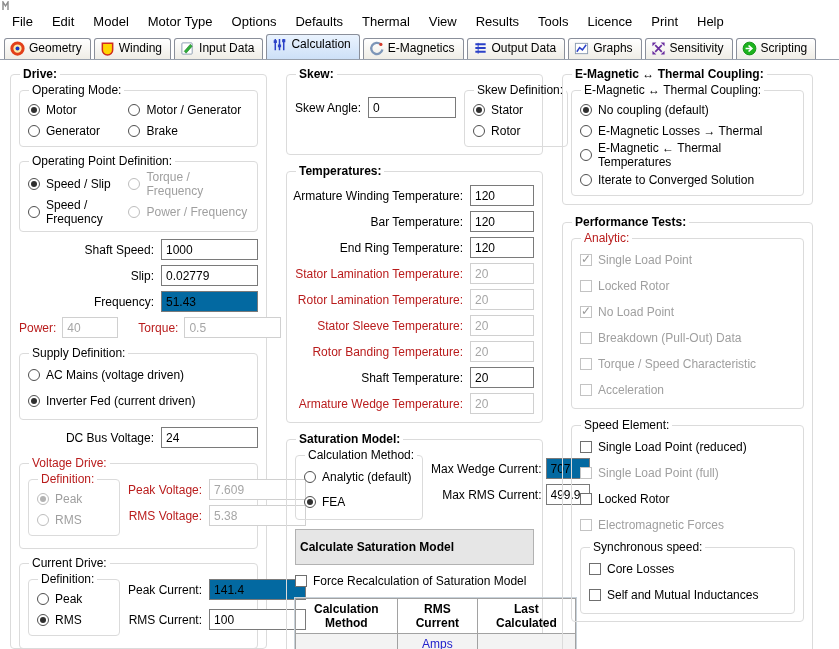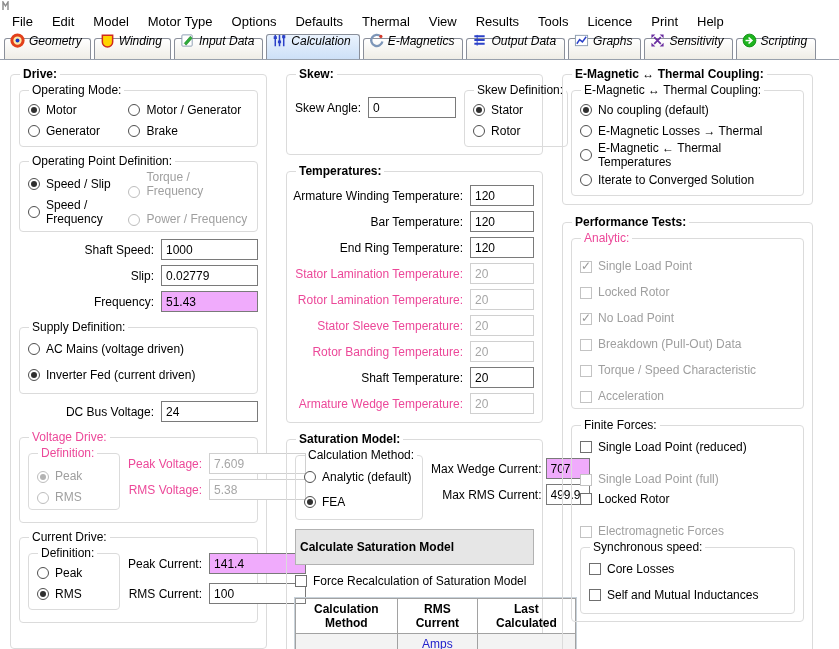--- a/index.html
+++ b/index.html
@@ -3,57 +3,57 @@
 <meta charset="utf-8">
 <style>
   * { box-sizing:border-box; margin:0; padding:0; }
   html,body { width:839px; height:649px; overflow:hidden; background:#fff;
     font-family:"Liberation Sans", sans-serif; font-size:12px; color:#000; }
   .topstrip { height:11px; padding-left:2px; }
   .menubar { display:flex; gap:13px; padding:2px 4px 5px 9px; font-size:13px; }
   .menu-item { padding:1px 3px; cursor:default; }
   .tabbar { display:flex; align-items:flex-end; gap:3px; padding:0 0 0 4px;
     border-bottom:1px solid #98a0ac; height:25px; }
-  .tab { display:flex; align-items:flex-end; gap:4px; padding:2px 8px 11px 5px;
+  .tab { display:flex; align-items:flex-start; gap:4px; padding:2px 8px 11px 5px;
     border:1px solid #8a8f9a; border-bottom:none; border-radius:3px 3px 0 0;
-    background:linear-gradient(#ffffff,#efede6); height:21px; white-space:nowrap;font-style:italic; }
+    background:linear-gradient(#ffffff,#efede6); height:21px; white-space:nowrap; }
   .tab.active { background:linear-gradient(#eaf3fe,#cde0f7); height:25px; }
   .ticon { display:flex; width:15px; height:15px; flex:none; }
   .content { display:flex; gap:19px; padding:7px 5px 0 10px; height:605px; }
   .col-left { width:257px; flex:none; }
   .col-mid { width:257px; flex:none; }
   .col-right { width:251px; flex:none; }
   fieldset.group { border:1px solid #dbdbdb; border-radius:4px;
     padding:2px 8px 5px 8px; margin-bottom:7px; min-width:0; }
   legend { padding:0 3px; margin-left:1px; white-space:nowrap; }
   .bl { font-weight:bold; }
-  .gray { color:#ec4899; }
+  .gray { color:#b91c1c; }
   .drive-group { height:582px; }
   .grid2 { display:grid; grid-template-columns:1fr 1.2fr; }
   .opt { display:flex; align-items:center; gap:6px; min-height:21px; }
   .opt.h25 { min-height:25px; }
   .opt.h26 { min-height:26px; }
-  .opt.dis { color:#9f9f9f;align-items:flex-end; }
+  .opt.dis { color:#9f9f9f; }
   .radio { width:12px; height:12px; border:1px solid #4f4f4f; border-radius:50%;
     background:#fff; position:relative; flex:none; }
   .radio.checked::after { content:""; position:absolute; inset:2px; border-radius:50%;
     background:#2f2f2f; }
   .radio.rdis { border-color:#bdbdbd; }
   .radio.rdis.checked::after { background:#b3b3b3; }
   .checkbox { width:12px; height:12px; border:1px solid #6f6f6f; background:#fff;
     position:relative; flex:none; }
   .checkbox.cdis { border-color:#c3c3c3; }
   .checkbox.checked::after { content:"\2713"; position:absolute; top:-3px; left:0;
     font-size:12px; color:#9a9a9a; }
   .frow { display:flex; align-items:center; justify-content:flex-end; gap:7px;
     margin-top:5px; }
   .flabel { text-align:right; white-space:nowrap; }
   input.field { height:21px; border:1px solid #7a7a7a; background:#fff; padding:0 4px;
     font:inherit; flex:none; }
-  input.ro { background:#f0abfc; }
+  input.ro { background:#0369a1; }
   input.disf { border-color:#d0d0d0; color:#a6a6a6; background:#fff; }
   .w76 { width:97px; } .w84 { width:88px; } .w64 { width:64px; }
   .w56 { width:56px; } .w44 { width:44px; }
   .hstack { display:flex; gap:8px; align-items:flex-start; }
   .vstack { display:flex; flex-direction:column; flex:1; }
   .inner-def { width:92px; flex:none; margin-bottom:2px; }
   .btn { display:block; width:100%; border:1px solid #b2b2b2; background:#e6e6e6;
     font:inherit; text-align:left; padding:10px 4px; cursor:pointer; }
   .btn.bold { font-weight:bold; }
   table.sat { width:100%; border-collapse:collapse; margin-top:7px;
@@ -228,20 +228,26 @@
         <input class="field w76" value="1000" style="">
       </div>
       <div class="frow">
         <label class="flabel">Slip:</label>
         <input class="field w76" value="0.02779" style="">
       </div>
       <div class="frow">
         <label class="flabel">Frequency:</label>
         <input class="field w76 ro" readonly="" value="51.43" style="">
       </div>
+      <div class="frow" style="justify-content:flex-start; gap:6px;">
+        <label class="flabel gray">Power:</label>
+        <input class="field w56 disf" disabled="" value="40" style="">
+        <label class="flabel gray" style="margin-left:14px;">Torque:</label>
+        <input class="field w76 disf" disabled="" value="0.5" style="">
+      </div>
 
       <fieldset class="group" style="margin-top:8px;">
         <legend>Supply Definition:</legend>
         <div class="opt h26">
             <span class="radio"></span>
             <span>AC Mains (voltage driven)</span>
           </div>
         <div class="opt h26">
             <span class="radio checked"></span>
             <span>Inverter Fed (current driven)</span>
@@ -470,21 +476,21 @@
             <span class="checkbox cdis"></span>
             <span>Torque / Speed Characteristic</span>
           </div>
         <div class="opt h26 dis">
             <span class="checkbox cdis"></span>
             <span>Acceleration</span>
           </div>
       </fieldset>
 
       <fieldset class="group" style="margin-top:9px;">
-        <legend>Finite Forces:</legend>
+        <legend>Speed Element:</legend>
         <div class="opt h26">
             <span class="checkbox"></span>
             <span>Single Load Point (reduced)</span>
           </div>
         <div class="opt h26 dis">
             <span class="checkbox cdis"></span>
             <span>Single Load Point (full)</span>
           </div>
         <div class="opt h26">
             <span class="checkbox"></span>

